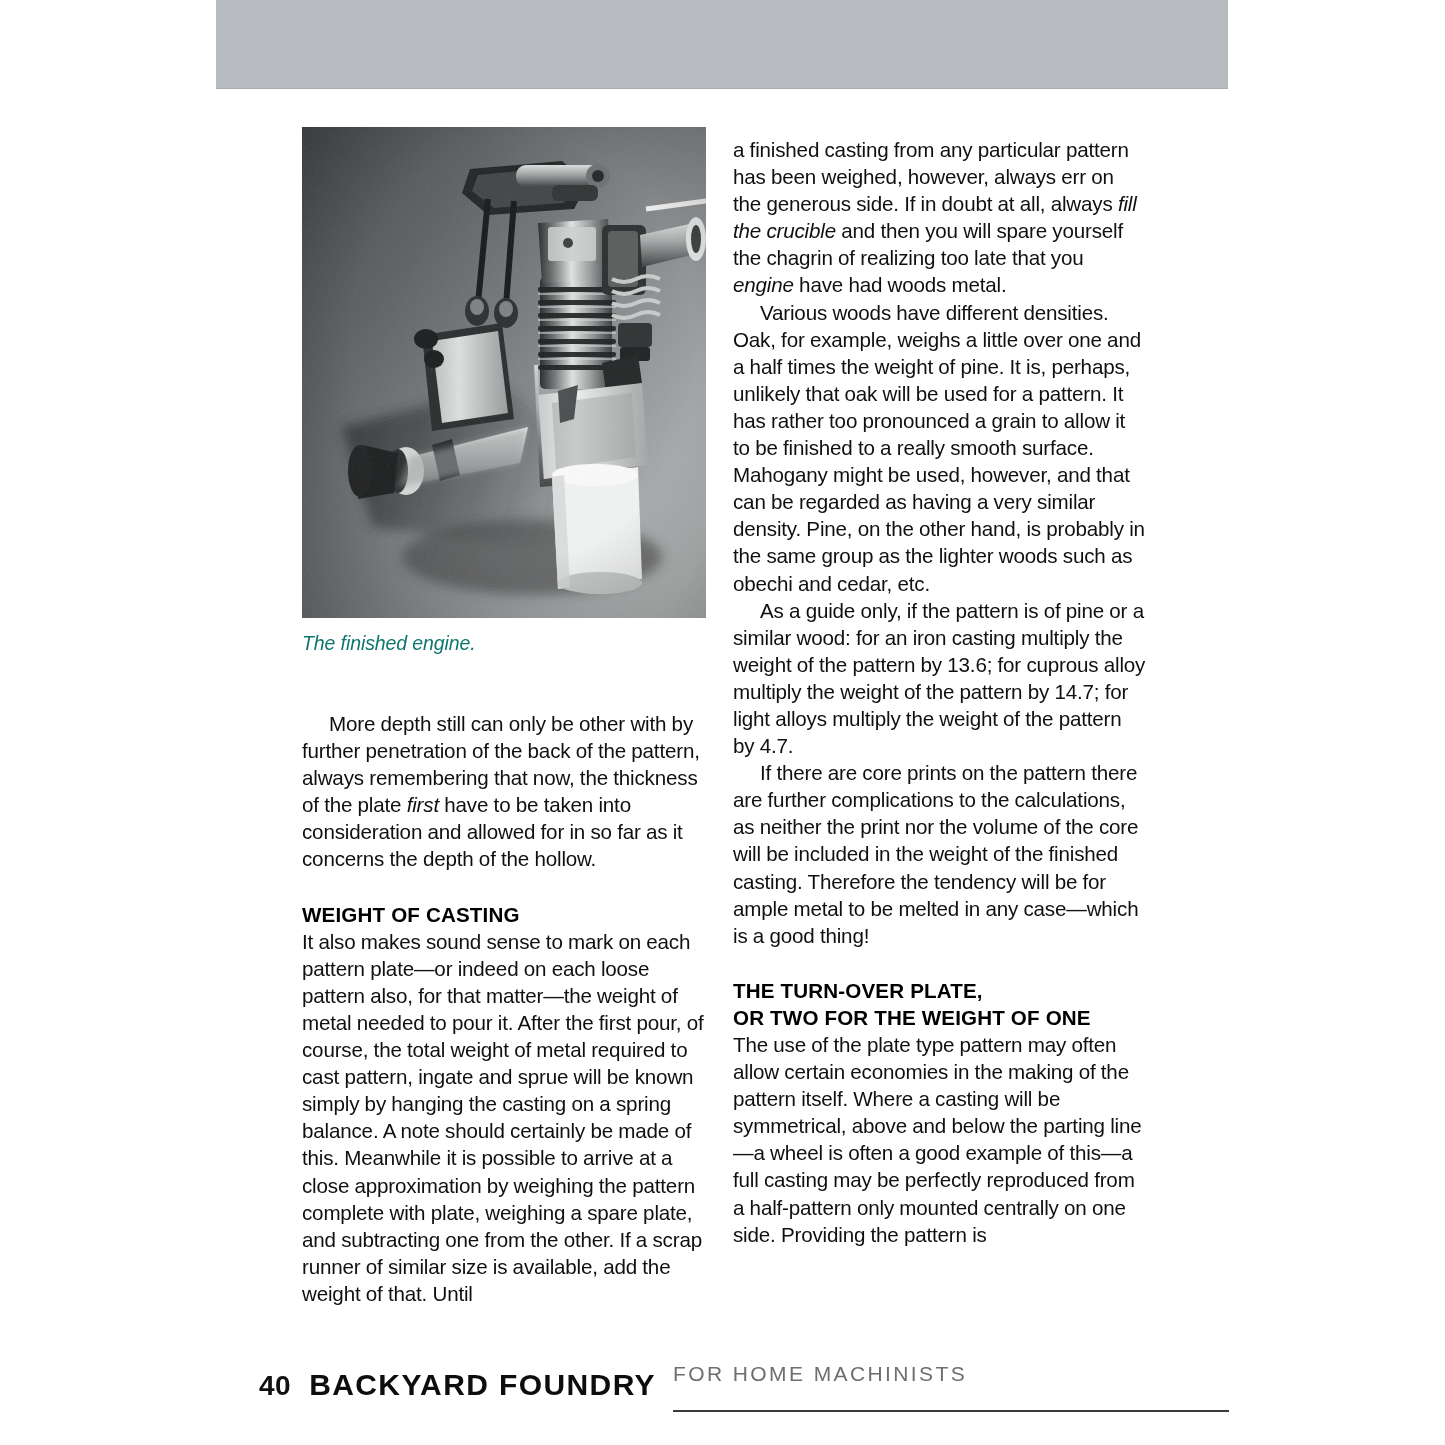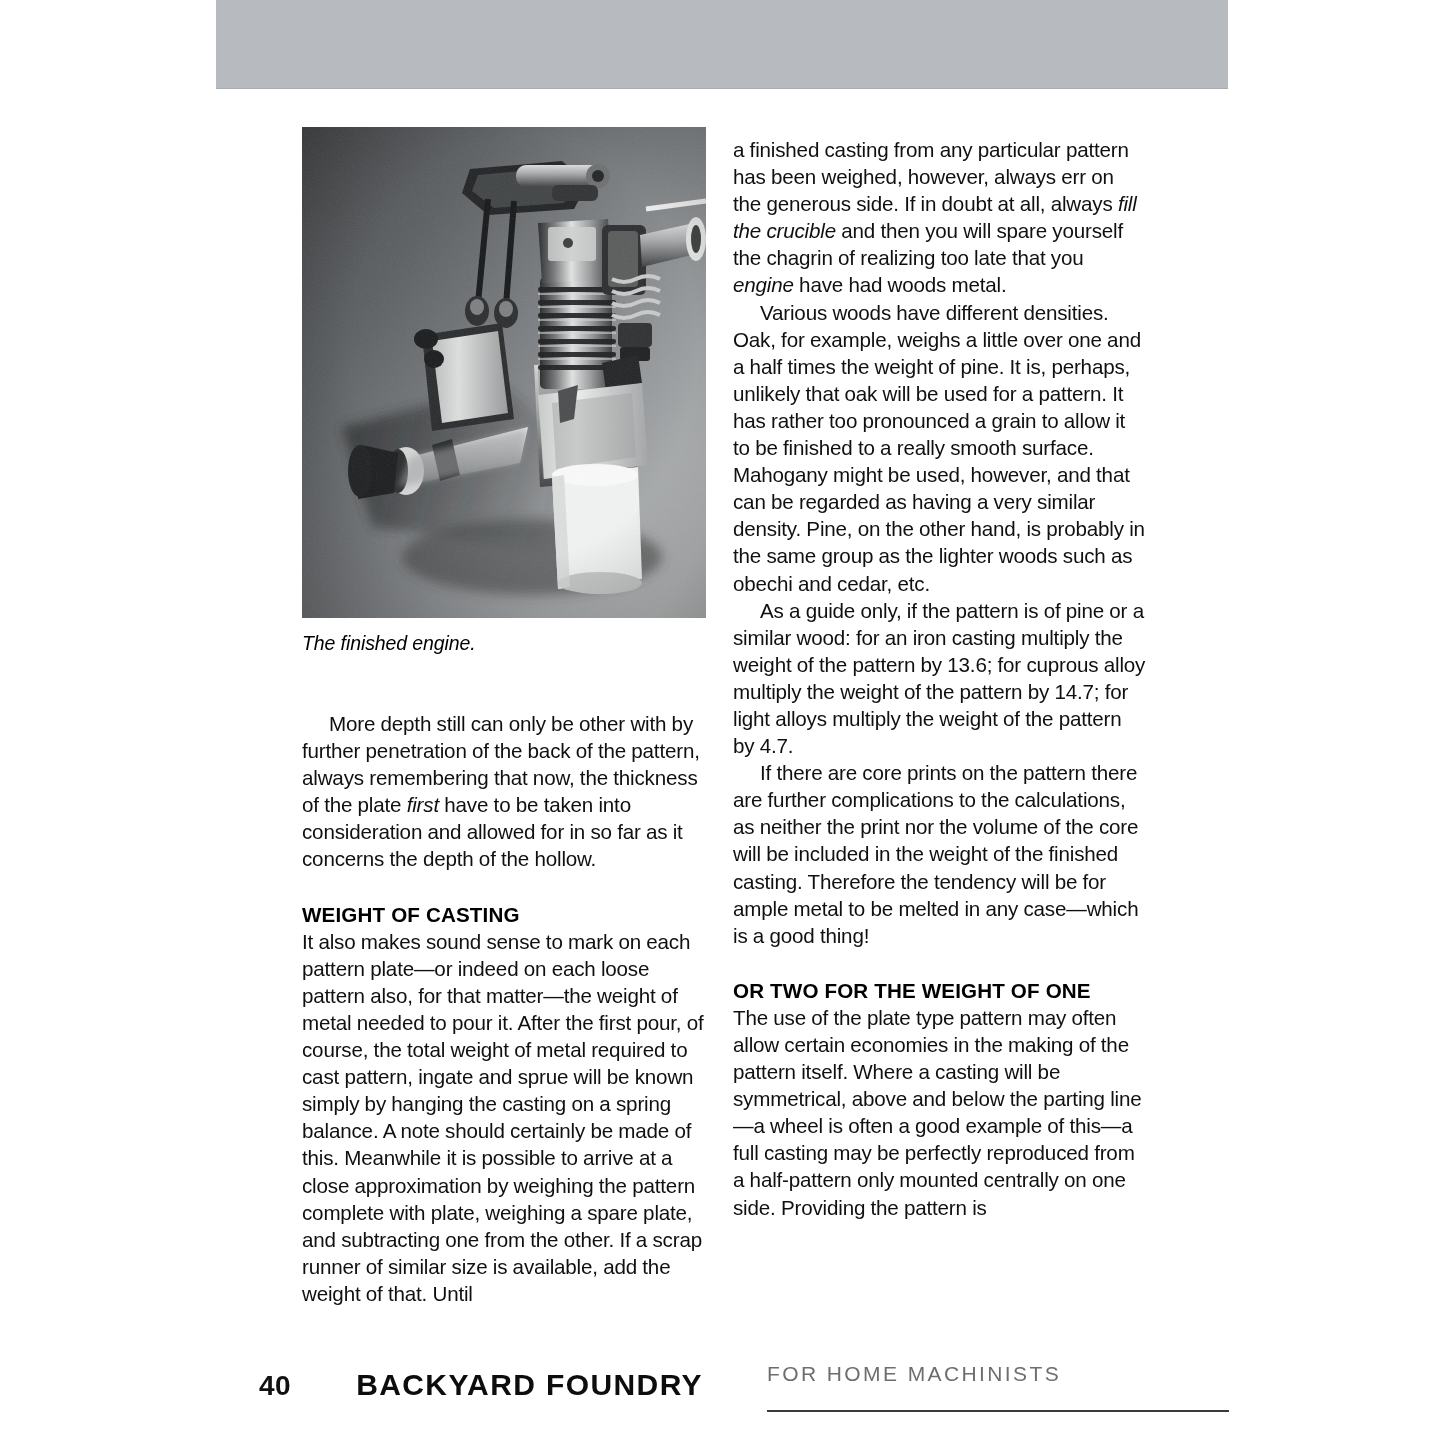--- a/index.html
+++ b/index.html
@@ -57,21 +57,21 @@
     overflow: hidden;
     background: #6d6f70;
   }
   .photo-wrap svg { display: block; }
 
   .photo-caption {
     margin-top: 13px;
     font-style: italic;
     font-size: 19.5px;
     line-height: 24px;
-    color: #000000;
+    color: #0f766e;
     letter-spacing: -0.1px;
   }
 
   
   p.body {
     margin: 0;
     font-size: 20.6px;
     line-height: 27.1px;
     color: #101010;
     letter-spacing: -0.18px;
@@ -95,21 +95,20 @@
 
   
   .footer {
     position: absolute;
     left: 259px;
     top: 1368px;
     width: 970px;
     height: 44px;
     display: flex;
     align-items: baseline;
-    gap: 47px;
   }
   .footer-page-num {
     font-size: 28px;
     font-weight: 600;
     letter-spacing: 0.5px;
     color: #111111;
     margin-right: 18px;
   }
   .footer-title {
     font-size: 30px;
@@ -325,20 +324,21 @@
     <p class="body indent">
       <span>As a guide only, if the pattern is of pine or a similar wood: for an iron casting multiply the weight of the pattern by 13.6; for cuprous alloy multiply the weight of the pattern by 14.7; for light alloys multiply the weight of the pattern by 4.7.</span>
     </p>
 
     <p class="body indent">
       <span>If there are core prints on the pattern there are further complications to the calculations, as neither the print nor the volume of the core will be included in the weight of the finished casting. Therefore the tendency will be for ample metal to be melted in any case—which is a good thing!</span>
     </p>
 
     <div class="head-gap"></div>
 
+    <h2 class="section-head">THE TURN-OVER PLATE,</h2>
     <h2 class="section-head">OR TWO FOR THE WEIGHT OF ONE</h2>
 
     <p class="body">
       <span>The use of the plate type pattern may often allow certain economies in the making of the pattern itself. Where a casting will be symmetrical, above and below the parting line—a wheel is often a good example of this—a full casting may be perfectly reproduced from a half-pattern only mounted centrally on one side. Providing the pattern is</span>
     </p>
   </div>
 
   <div class="footer">
     <span class="footer-page-num">40</span>
     <span class="footer-title">BACKYARD FOUNDRY</span>

